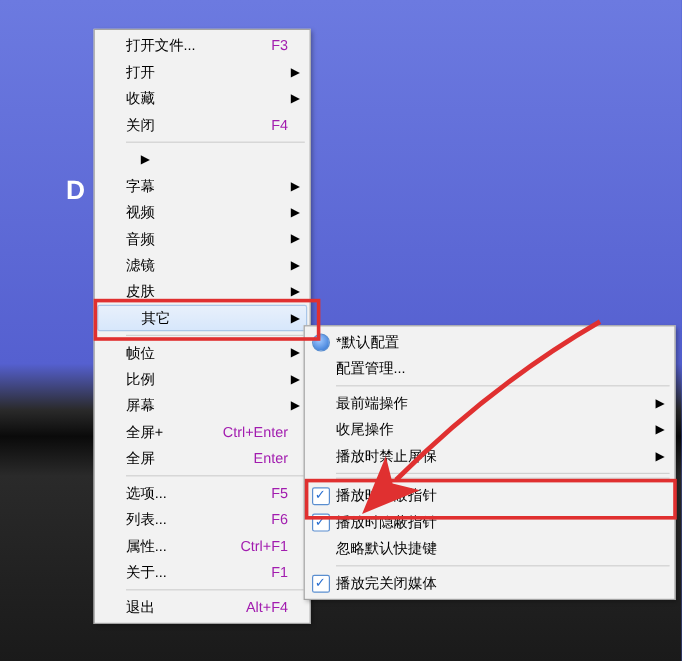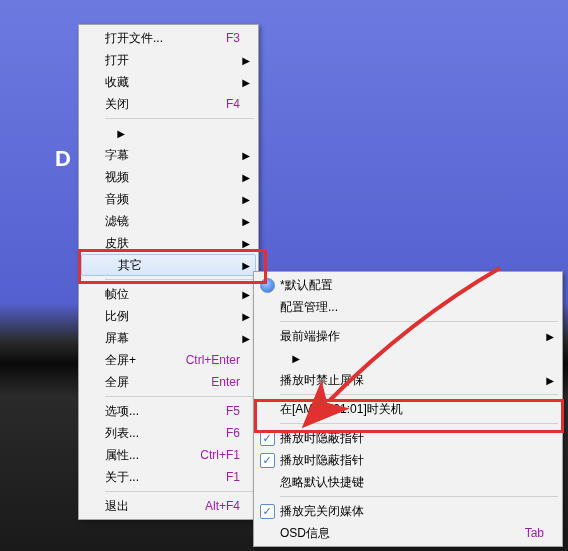--- a/index.html
+++ b/index.html
@@ -152,34 +152,30 @@
       <span class="shortcut"></span>
       <span class="sub"></span>
     </div>
     <div class="sep"></div>
     <div class="row">
       <span class="label">最前端操作</span>
       <span class="shortcut"></span>
       <span class="sub">▶</span>
     </div>
     <div class="row">
+      <span class="label">收尾操作</span>
       <span class="shortcut"></span>
       <span class="sub">▶</span>
     </div>
     <div class="row">
       <span class="label">播放时禁止屏保</span>
       <span class="shortcut"></span>
       <span class="sub">▶</span>
     </div>
     <div class="sep"></div>
-    <div class="row">
-      <span class="label">在[AM 04:01:01]时关机</span>
-      <span class="shortcut"></span>
-      <span class="sub"></span>
-    </div>
     <div class="sep"></div>
     <div class="row">
       <span class="checkcol">
         <span class="chkbox">✓</span>
       </span>
       <span class="label">播放时隐蔽指针</span>
       <span class="shortcut"></span>
       <span class="sub"></span>
     </div>
     <div class="row">
@@ -195,25 +191,20 @@
       <span class="shortcut"></span>
       <span class="sub"></span>
     </div>
     <div class="sep"></div>
     <div class="row">
       <span class="checkcol">
         <span class="chkbox">✓</span>
       </span>
       <span class="label">播放完关闭媒体</span>
       <span class="shortcut"></span>
-      <span class="sub"></span>
-    </div>
-    <div class="row">
-      <span class="label">OSD信息</span>
-      <span class="shortcut">Tab</span>
       <span class="sub"></span>
     </div>
   </div>
 
 <div class="redbox rb1"></div>
 <div class="redbox rb2"></div>
 
 <svg class="arrow" style="left:300px;top:260px;width:220px;height:170px;">
   <defs>
       <marker id="ah" markerWidth="12" markerHeight="12" refX="2" refY="5" orient="auto">

